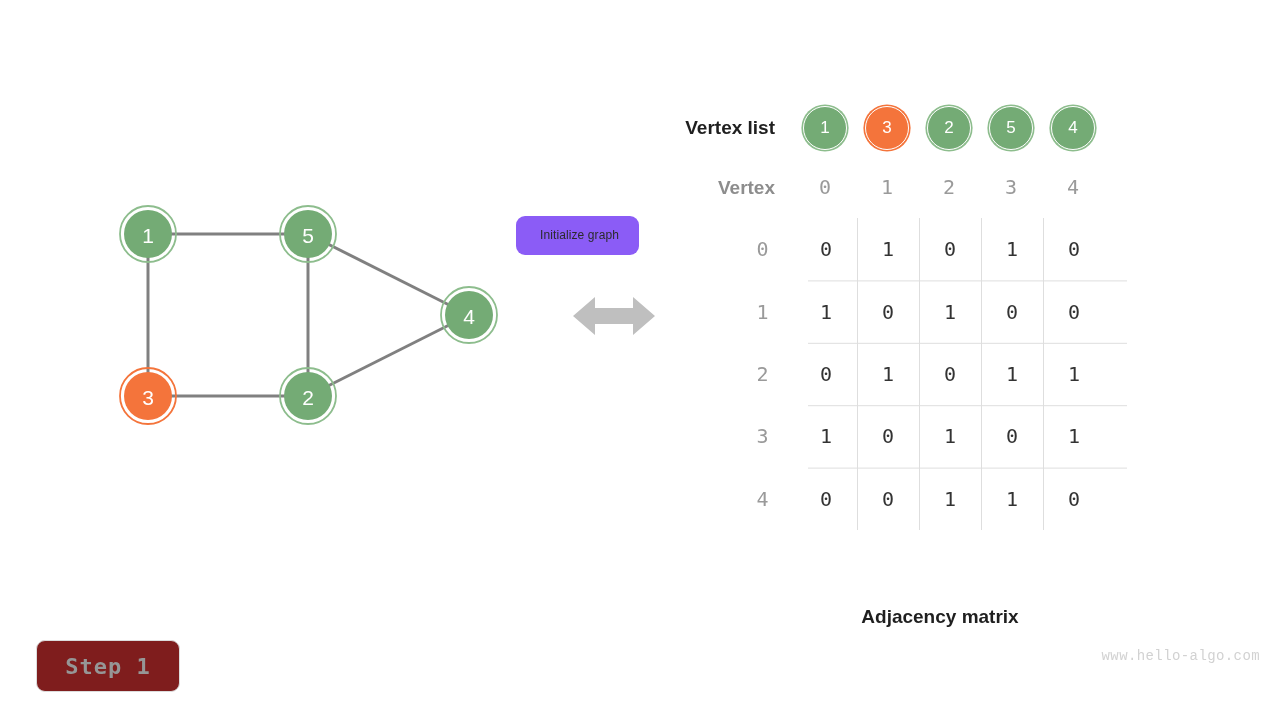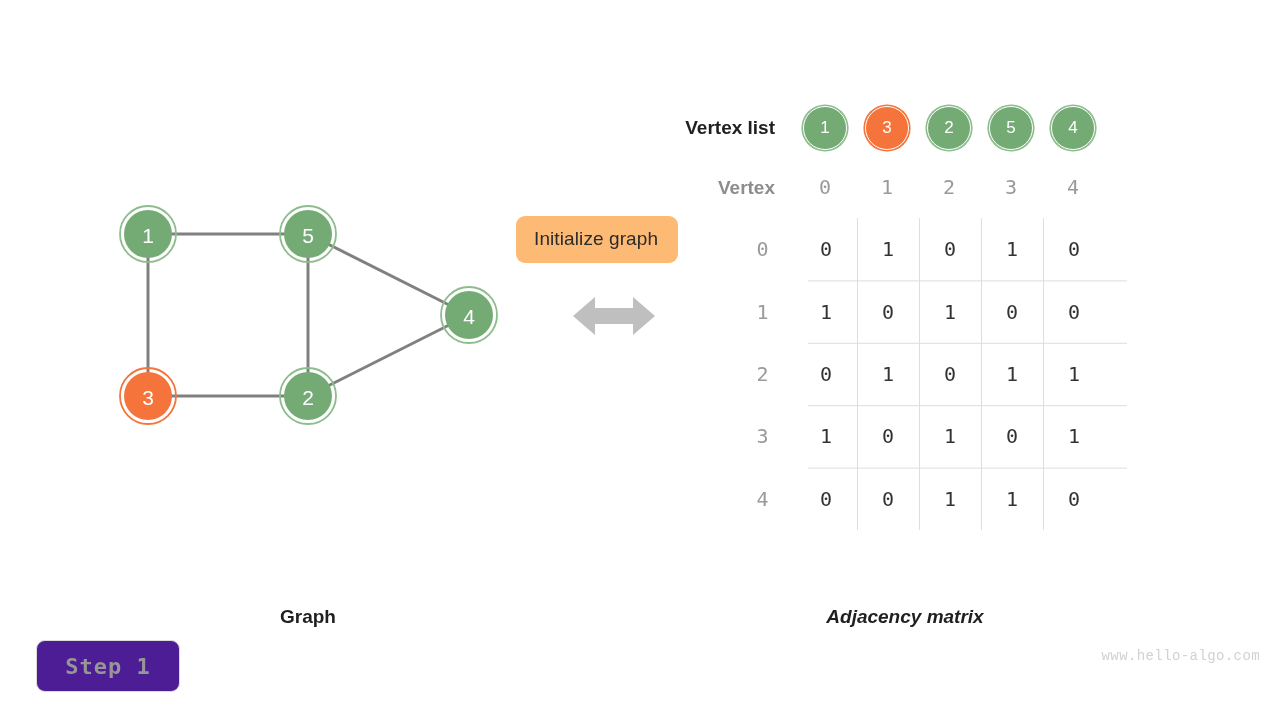--- a/index.html
+++ b/index.html
@@ -39,24 +39,24 @@
     font-weight: 400;
     text-anchor: middle;
     dominant-baseline: central;
   }
 
   
   #op-badge {
     position: absolute;
     left: 516px;
     top: 216px;
-    padding: 12px 20px 13px 18px;
-    background: #fdba74;
+    padding: 12px 20px 13px 24px;
+    background: #8b5cf6;
     border-radius: 9px;
-    font-size: 19px;
+    font-size: 12px;
     color: #2b2b2b;
     letter-spacing: 0.1px;
     white-space: nowrap;
   }
   #swap-arrow {
     position: absolute;
     left: 573px;
     top: 294px;
     width: 82px;
     height: 44px;
@@ -166,32 +166,32 @@
 
   
   .caption {
     position: absolute;
     font-weight: bold;
     font-size: 19px;
     color: #1f1f1f;
     text-align: center;
   }
   #graph-caption  { left: 208px; top: 606px; width: 200px; }
-  #matrix-caption { left: 805px; top: 606px; width: 200px; font-style: italic; }
+  #matrix-caption { left: 840px; top: 606px; width: 200px; }
 
   #step-badge {
     position: absolute;
     left: 36px;
     top: 640px;
     width: 144px;
     height: 52px;
     box-sizing: border-box;
     border: 1px solid #dcdcdc;
     border-radius: 9px;
-    background: #4c1d95;
+    background: #7f1d1d;
     display: flex;
     align-items: center;
     justify-content: center;
     font-family: "DejaVu Sans Mono", monospace;
     font-size: 22px;
     font-weight: bold;
     color: #969696;
     letter-spacing: 1px;
   }
 
@@ -333,20 +333,19 @@
             <div class="m-cell">0</div>
             <div class="m-cell">0</div>
             <div class="m-cell">1</div>
             <div class="m-cell">1</div>
             <div class="m-cell">0</div>
           </div>
         </div>
     </div>
   </div>
 
-  <div id="graph-caption" class="caption">Graph</div>
   <div id="matrix-caption" class="caption">Adjacency matrix</div>
 
   <div id="step-badge">Step 1</div>
 
   <div id="watermark">www.hello-algo.com</div>
 
 </div>
 
 </body></html>

